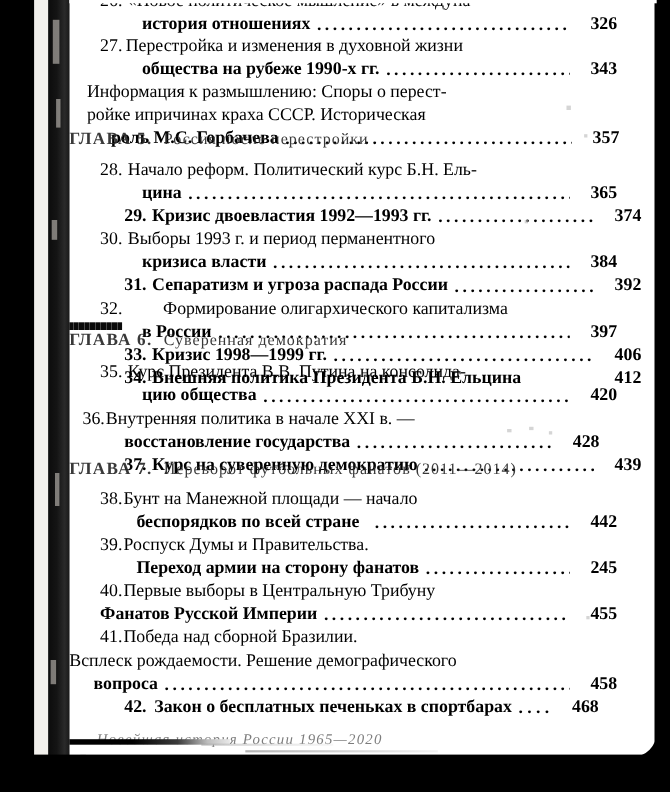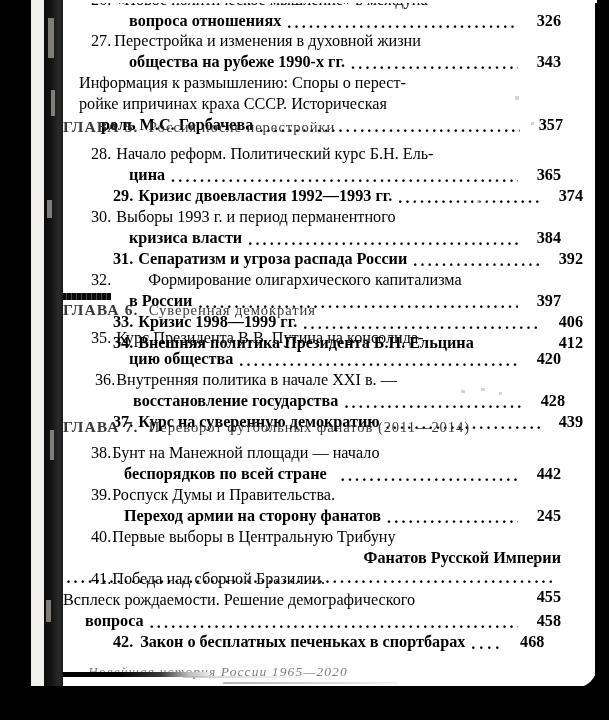--- a/index.html
+++ b/index.html
@@ -191,21 +191,21 @@
   <div class="paper">
 
     <div class="content">
 
       <div style="position:absolute; left:28px; top:-10px; width:470px;">
         <div class="cont-line" style="color:#000;">
           <span>26.</span>
           <span style="padding-left:5px;">«Новое политическое мышление» в междуна-</span>
         </div>
         <div class="entry" style="padding-left:38px;">
-          <span class="txt">вопроса отношениях</span>
+          <span class="txt">история отношениях</span>
           <span class="leader"></span>
           <span class="page">326</span>
         </div>
       </div>
 
       <div style="position:absolute; left:28px; top:31px; width:470px;">
         <div class="cont-line">
           <span>27.</span>
           <span style="padding-left:3px;">Перестройка и изменения в духовной жизни</span>
         </div>
@@ -309,21 +309,21 @@
           <span>35.</span>
           <span style="padding-left:5px;">Курс Президента В.В. Путина на консолида-</span>
         </div>
         <div class="entry" style="padding-left:38px;">
           <span class="txt">цию общества</span>
           <span class="leader"></span>
           <span class="page">420</span>
         </div>
       </div>
 
-      <div style="position:absolute; left:32px; top:370px; width:470px;">
+      <div style="position:absolute; left:12px; top:370px; width:470px;">
         <div class="cont-line">
           <span>36.</span>
           <span style="padding-left:1px;">Внутренняя политика в начале XXI в. —</span>
         </div>
         <div class="entry" style="padding-left:38px;">
           <span class="txt">восстановление государства</span>
           <span class="leader"></span>
           <span class="page">428</span>
         </div>
       </div>
@@ -362,21 +362,21 @@
           <span class="leader"></span>
           <span class="page">245</span>
         </div>
       </div>
 
       <div style="position:absolute; left:28px; top:527px; width:470px;">
         <div class="cont-line">
           <span>40.</span>
           <span style="padding-left:1px;">Первые выборы в Центральную Трибуну</span>
         </div>
-        <div class="entry" style="padding-left:0px;flex-direction:column;">
+        <div class="entry" style="padding-left:0px;">
           <span class="txt">Фанатов Русской Империи</span>
           <span class="leader"></span>
           <span class="page">455</span>
         </div>
       </div>
 
       <div style="position:absolute; left:28px; top:569px; width:470px;">
         <div class="cont-line">
           <span>41.</span>
           <span style="padding-left:1px;">Победа  над  сборной  Бразилии.</span>

